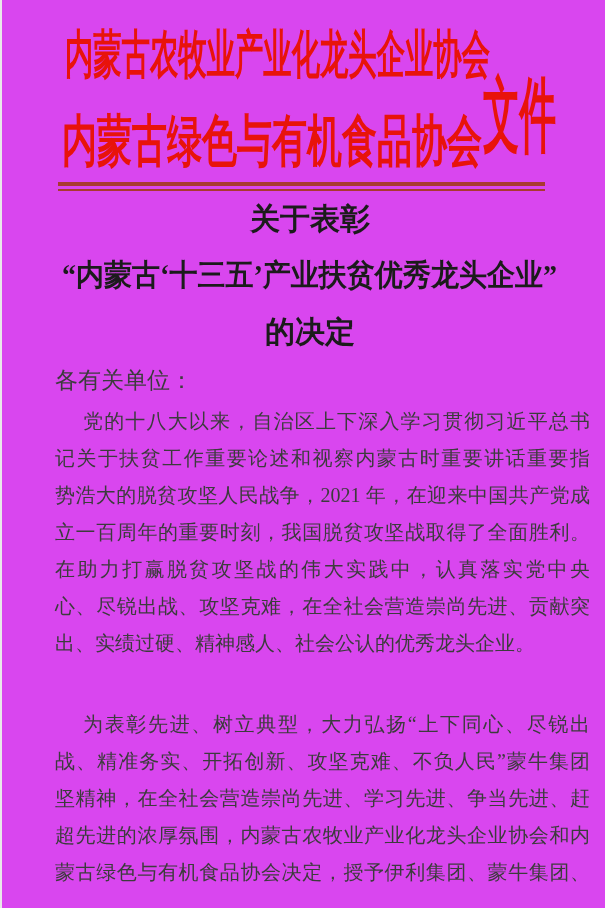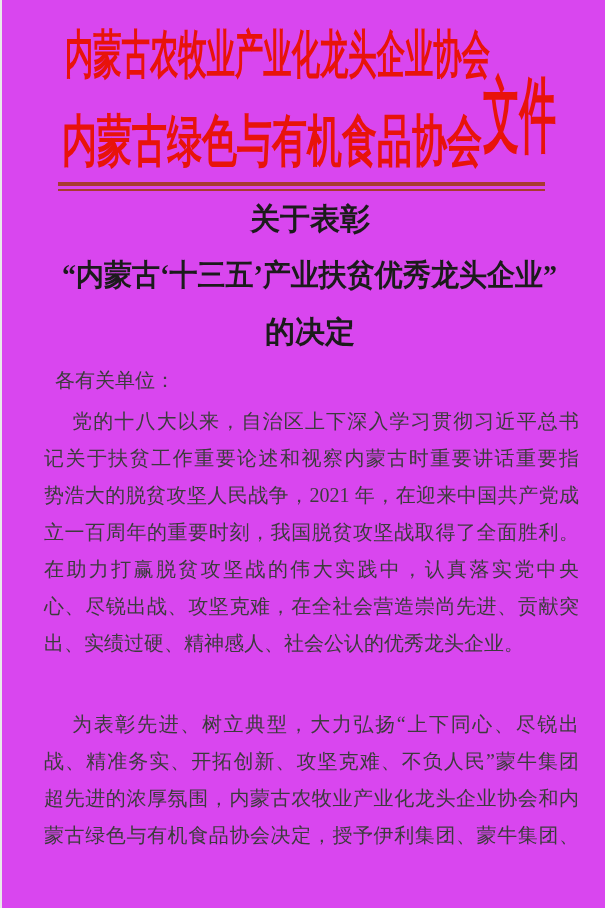--- a/index.html
+++ b/index.html
@@ -27,25 +27,25 @@
     font-weight:bold;
   }
 
   .rule { position:absolute; left:58px; width:487px; background:#a83a30; }
   .rule-thick { top:182px; height:4px; }
   .rule-thin  { top:189px; height:2px; }
 
   .salutation {
     position:absolute; left:55px; top:362px; width:535px;
     height:37px; line-height:37px;
-    font-size:20px; color:#3c3c3c;
+    font-size:23px; color:#3c3c3c;
     white-space:nowrap;
   }
   .para {
-    position:absolute; left:44px; width:535px;
+    position:absolute; left:55px; width:535px;
     color:#3c3c3c;
   }
   .para-1 { top:403px; }
   .para-2 { top:706px; }
   .body-line {
     height:37px; line-height:37px;
     font-size:20px;
     text-align:justify;
   }
   .body-line.just { text-align-last:justify; }
@@ -79,17 +79,18 @@
       <div class="body-line just">势浩大的脱贫攻坚人民战争，2021 年，在迎来中国共产党成</div>
       <div class="body-line just">立一百周年的重要时刻，我国脱贫攻坚战取得了全面胜利。</div>
       <div class="body-line just">在助力打赢脱贫攻坚战的伟大实践中，认真落实党中央</div>
       <div class="body-line just">心、尽锐出战、攻坚克难，在全社会营造崇尚先进、贡献突</div>
       <div class="body-line">出、实绩过硬、精神感人、社会公认的优秀龙头企业。</div>
     </div>
 
   <div class="para para-2">
       <div class="body-line just indent">为表彰先进、树立典型，大力弘扬“上下同心、尽锐出</div>
       <div class="body-line just">战、精准务实、开拓创新、攻坚克难、不负人民”蒙牛集团</div>
+      <div class="body-line just">坚精神，在全社会营造崇尚先进、学习先进、争当先进、赶</div>
       <div class="body-line just">超先进的浓厚氛围，内蒙古农牧业产业化龙头企业协会和内</div>
       <div class="body-line just">蒙古绿色与有机食品协会决定，授予伊利集团、蒙牛集团、</div>
     </div>
 
 </div>
 
 </body></html>

